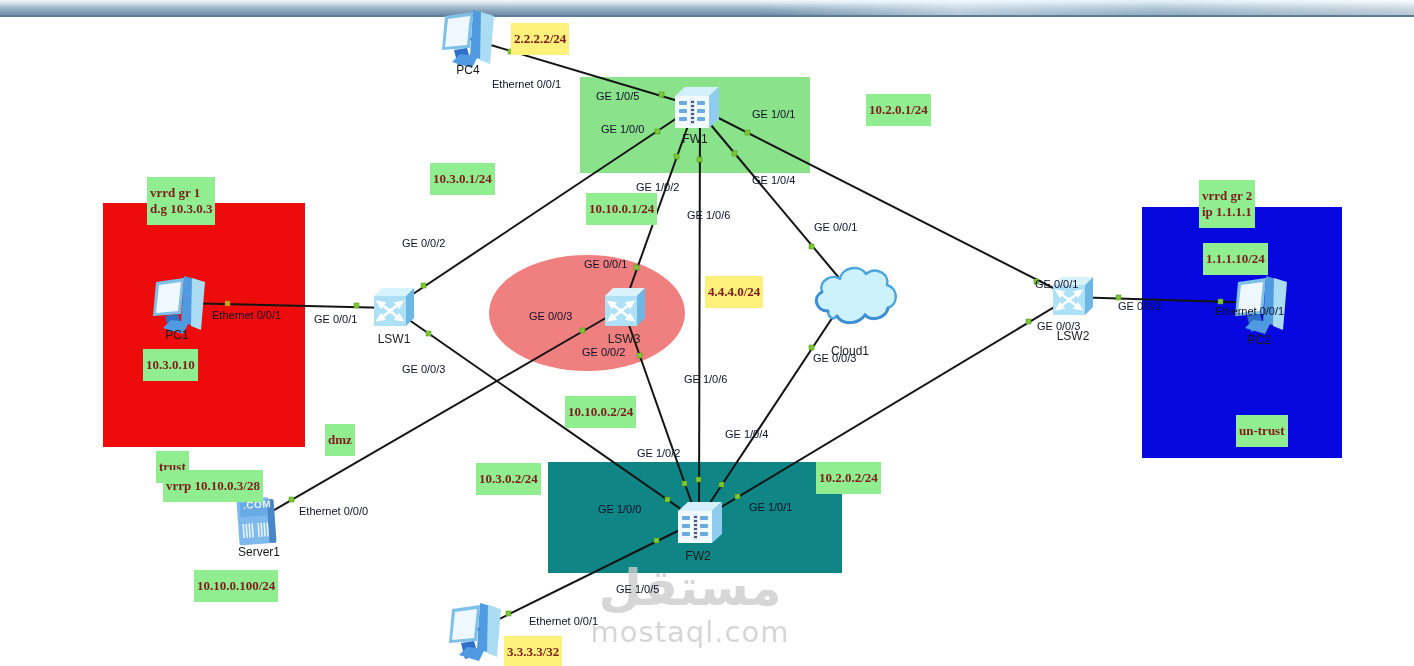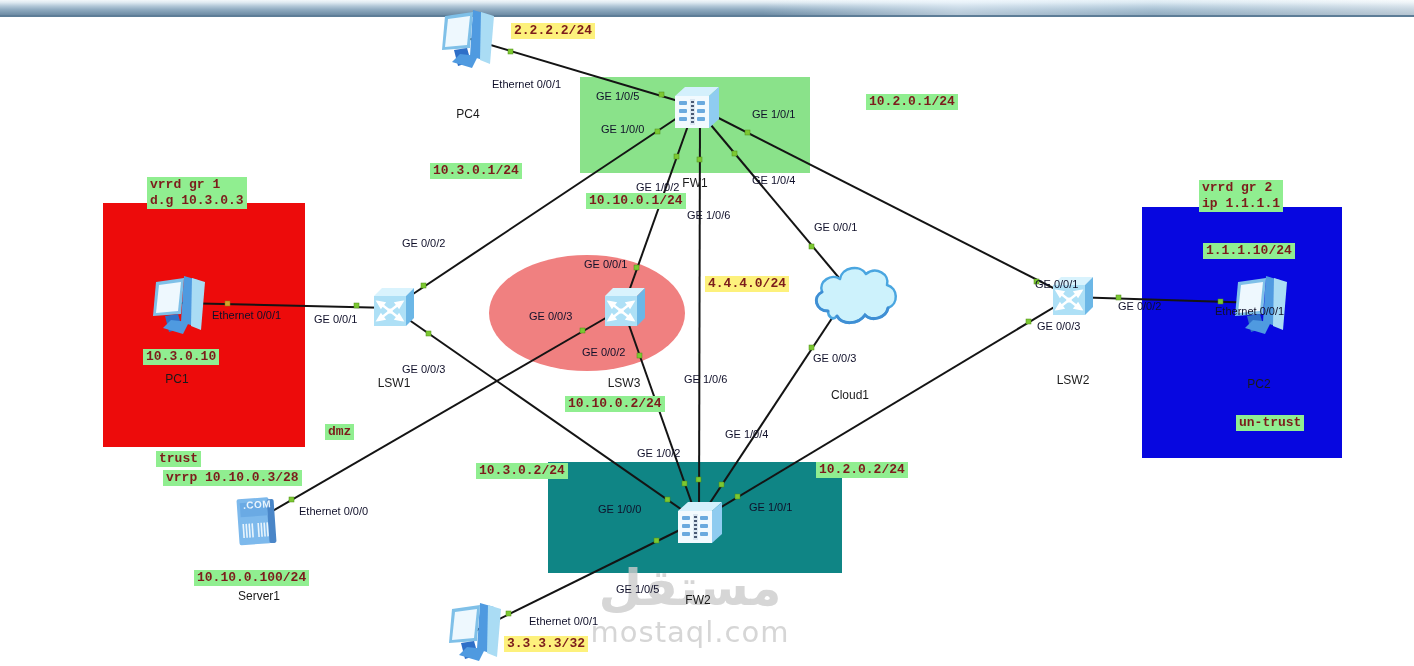--- a/index.html
+++ b/index.html
@@ -23,26 +23,26 @@
     opacity:.8;pointer-events:none;}
   .watermark .ar{font-size:50px;font-weight:bold;line-height:60px;font-family:"DejaVu Sans",sans-serif;}
   .watermark .la{font-size:29px;line-height:28px;letter-spacing:1px;font-family:"DejaVu Sans",sans-serif;}
   
   svg.links{position:absolute;left:0;top:0;}
   svg.links line{stroke:#141414;stroke-width:2;}
   .dot{fill:#7cc832;stroke:#4e8c17;stroke-width:.5;}
   .dot.orange{fill:#d2a02a;stroke:#9a7413;}
   
   .dev{position:absolute;}
-  .devlabel{position:absolute;font-size:12px;color:#1a1a1a;text-align:center;white-space:nowrap;margin-top:44px;}
+  .devlabel{position:absolute;font-size:12px;color:#1a1a1a;text-align:center;white-space:nowrap;}
   
   .pl{position:absolute;font-size:11px;color:#10102a;white-space:nowrap;}
   
-  .ann{position:absolute;font-family:Liberation Mono, monospace;font-size:13px;font-weight:700;
-       color:#7c1c1c;background:#90ee90;padding:0 3px;line-height:16px;white-space:pre-line;}
+  .ann{position:absolute;font-family:Liberation Serif, serif;font-size:13px;font-weight:700;
+       color:#7c1c1c;background:#90ee90;padding:8px 3px;line-height:16px;white-space:pre-line;}
   .ann.yellow{background:#fdf17c;}
   .comtext{position:absolute;left:239px;top:499px;width:36px;text-align:center;font-size:10px;
        font-weight:bold;color:#eaf5fd;transform:rotate(-4deg);letter-spacing:.5px;}
 </style>
 </head>
 <body>
 
 <div class="canvas">
 
   <div class="topbar">

